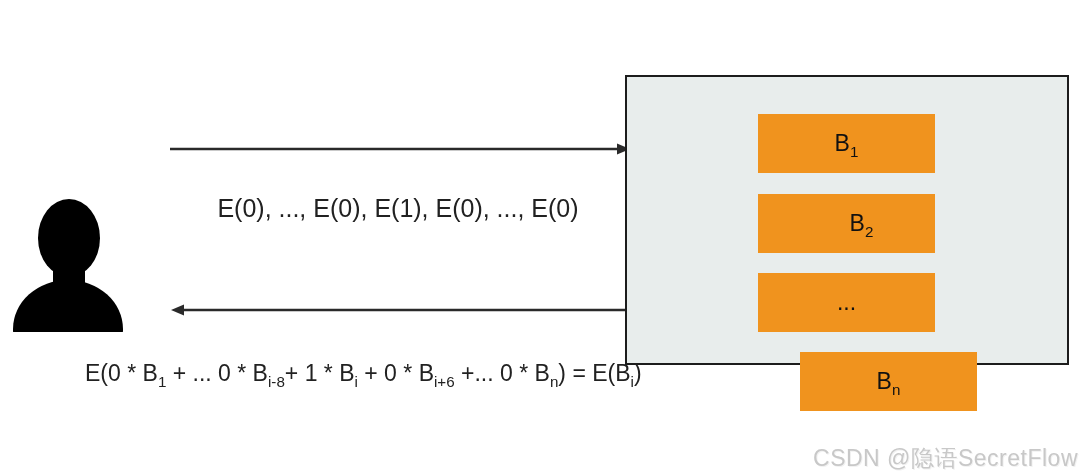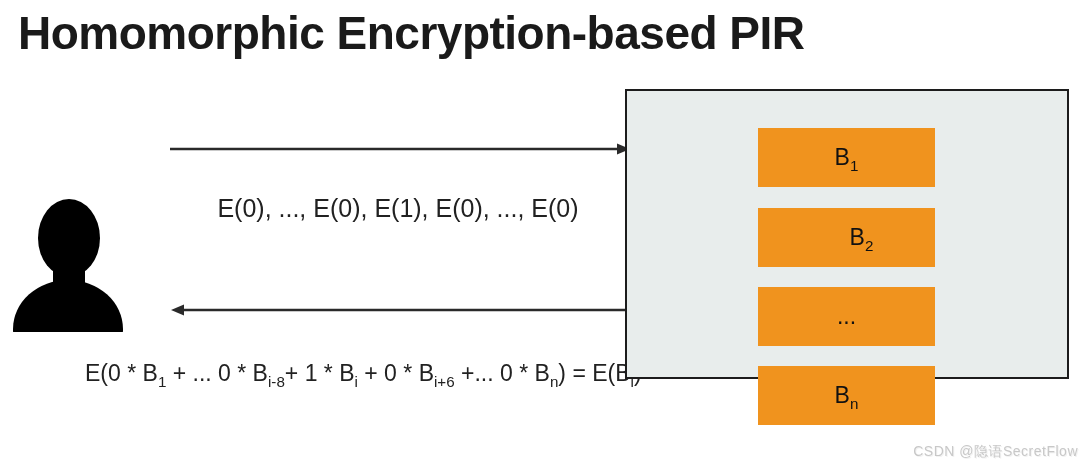--- a/index.html
+++ b/index.html
@@ -62,59 +62,58 @@
     font-size: 23px;
     white-space: nowrap;
   }
   sub {
     font-size: 0.66em;
     line-height: 0;
   }
   .server-box {
     position: absolute;
     left: 625px;
-    top: 89px;
+    top: 75px;
     width: 444px;
     height: 290px;
     background: var(--box-bg);
     border: 2px solid var(--box-border);
   }
   .block {
     position: absolute;
     left: 131px;
     width: 177px;
     height: 59px;
     background: var(--block-fill);
     display: flex;
     align-items: center;
     justify-content: center;
     font-size: 23px;
     color: #111111;
   }
   .block-1 { top: 37px; }
   .block-2 { top: 117px; padding-left: 30px; }
   .block-3 { top: 196px; }
-  .block-4 { top: 275px; }
+  .block-4 { top: 275px; margin-left: 42px; }
   .watermark {
     position: absolute;
     right: 2px;
     top: 443px;
-    font-size: 14px;
+    font-size: 23px;
     color: var(--watermark);
     text-shadow: 1px 1px 0 #f2f2f2;
     white-space: nowrap;
     letter-spacing: 0.5px;
   }
 </style>
 </head>
 <body>
 
 <div class="canvas">
 
-  <h1 class="title">Homomorphic Encryption-based PIR</h1>
 
   <svg class="arrows" viewBox="0 0 1080 475">
     <g>
       <line x1="170" y1="149" x2="621" y2="149" stroke="#2a2a2a" stroke-width="2.6"></line>
       <polygon points="617,143.5 630,149 617,154.5" fill="#2a2a2a"></polygon>
     </g>
     <g>
       <line x1="628" y1="310" x2="181" y2="310" stroke="#2a2a2a" stroke-width="2.6"></line>
       <polygon points="184,304.5 171,310 184,315.5" fill="#2a2a2a"></polygon>
     </g>

